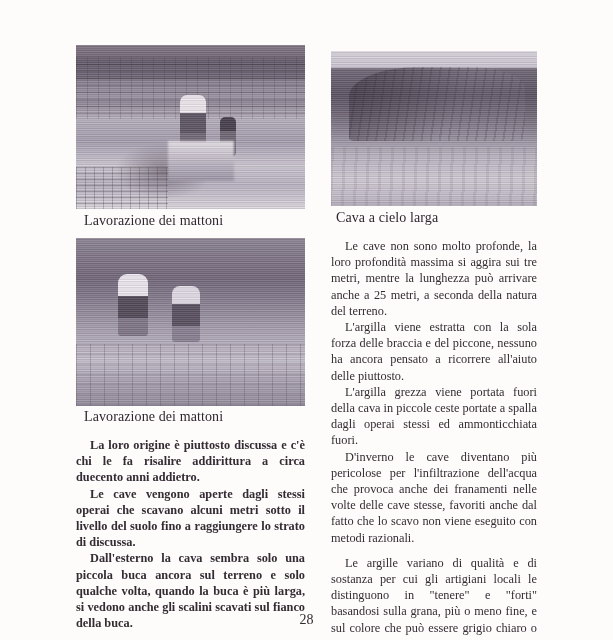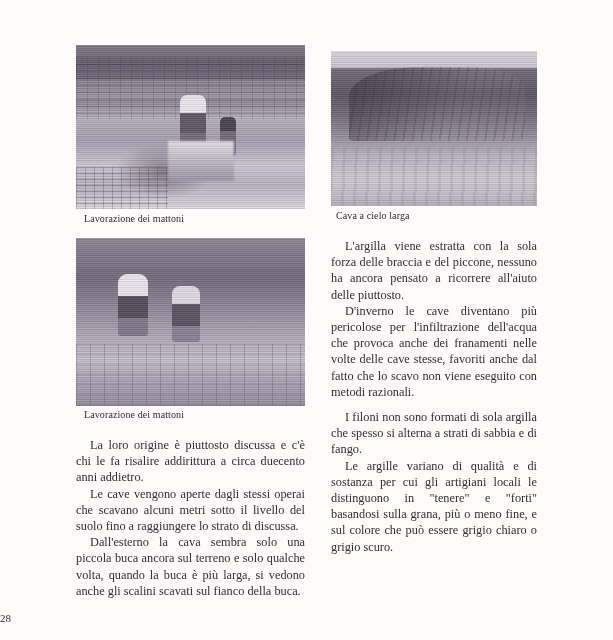--- a/index.html
+++ b/index.html
@@ -147,53 +147,54 @@
   #photo-brick-making .mould-row {
     position: absolute; left: 0; top: 106px; width: 229px; height: 62px;
     background-image:
       repeating-linear-gradient(to right, rgba(70,58,72,0.28) 0 1px, rgba(0,0,0,0) 1px 14px),
       repeating-linear-gradient(to bottom, rgba(70,58,72,0.22) 0 1px, rgba(0,0,0,0) 1px 10px);
   }
 
   .caption {
     position: absolute;
     font-family: "Liberation Serif", serif;
-    font-size: 10px;
+    font-size: 14px;
     color: #2e2730;
     letter-spacing: 0.1px;
     white-space: nowrap;
   }
   #caption-kiln { left: 84px; top: 213px; }
   #caption-quarry { left: 336px; top: 210px; }
   #caption-bricks { left: 84px; top: 409px; }
 
   
   .col {
     position: absolute;
     font-family: "Liberation Serif", serif;
     font-size: 12.3px;
     line-height: 16.2px;
     color: #342b33;
     text-align: justify;
   }
-  #col-left  { left: 76px;  top: 437px; width: 229px; }
+  #col-left  { left: 76px;  top: 437px; width: 229px; font-weight: bold; }
   #col-right { left: 331px; top: 238px; width: 206px; }
 
   .col p {
     margin: 0;
     text-indent: 14px;
   }
   .col p + p { margin-top: 0px; }
   .col .gap { height: 9px; }
 
   #page-number {
     position: absolute;
     left: 0; top: 612px; width: 613px;
-    font-family: "Liberation Serif", serif;
-    font-size: 11px;
+    text-align: center;
+    font-family: "Liberation Serif", serif;
+    font-size: 14px;
     color: #33292f;
   }
 </style>
 </head>
 <body>
 
 <div class="page">
 
   <div class="photo" id="photo-kiln-workers">
     <div class="brickwall"></div>
@@ -223,21 +224,22 @@
   </div>
   <div class="caption" id="caption-bricks">Lavorazione dei mattoni</div>
 
   <div class="col" id="col-left">
     <p>La loro origine è piuttosto discussa e c'è chi le fa risalire addirittura a circa duecento anni addietro.</p>
     <p>Le cave vengono aperte dagli stessi operai che scavano alcuni metri sotto il livello del suolo fino a raggiungere lo strato di discussa.</p>
     <p>Dall'esterno la cava sembra solo una piccola buca ancora sul terreno e solo qualche volta, quando la buca è più larga, si vedono anche gli scalini scavati sul fianco della buca.</p>
   </div>
 
   <div class="col" id="col-right">
+    <p>Le cave non sono molto profonde, la loro profondità massima si aggira sui tre metri, mentre la lunghezza può arrivare anche a 25 metri, a seconda della natura del terreno.</p>
     <p>L'argilla viene estratta con la sola forza delle braccia e del piccone, nessuno ha ancora pensato a ricorrere all'aiuto delle piuttosto.</p>
+    <p>L'argilla grezza viene portata fuori della cava in piccole ceste portate a spalla dagli operai stessi ed ammonticchiata fuori.</p>
     <p>D'inverno le cave diventano più pericolose per l'infiltrazione dell'acqua che provoca anche dei franamenti nelle volte delle cave stesse, favoriti anche dal fatto che lo scavo non viene eseguito con metodi razionali.</p>
     <div class="gap"></div>
-    <p>I filoni non sono formati di sola argilla che spesso si alterna a strati di sabbia e di fango.</p>
     <p>Le argille variano di qualità e di sostanza per cui gli artigiani locali le distinguono in "tenere" e "forti" basandosi sulla grana, più o meno fine, e sul colore che può essere grigio chiaro o grigio scuro.</p>
   </div>
 
   <div id="page-number">28</div>
 </div>
 
 </body></html>

